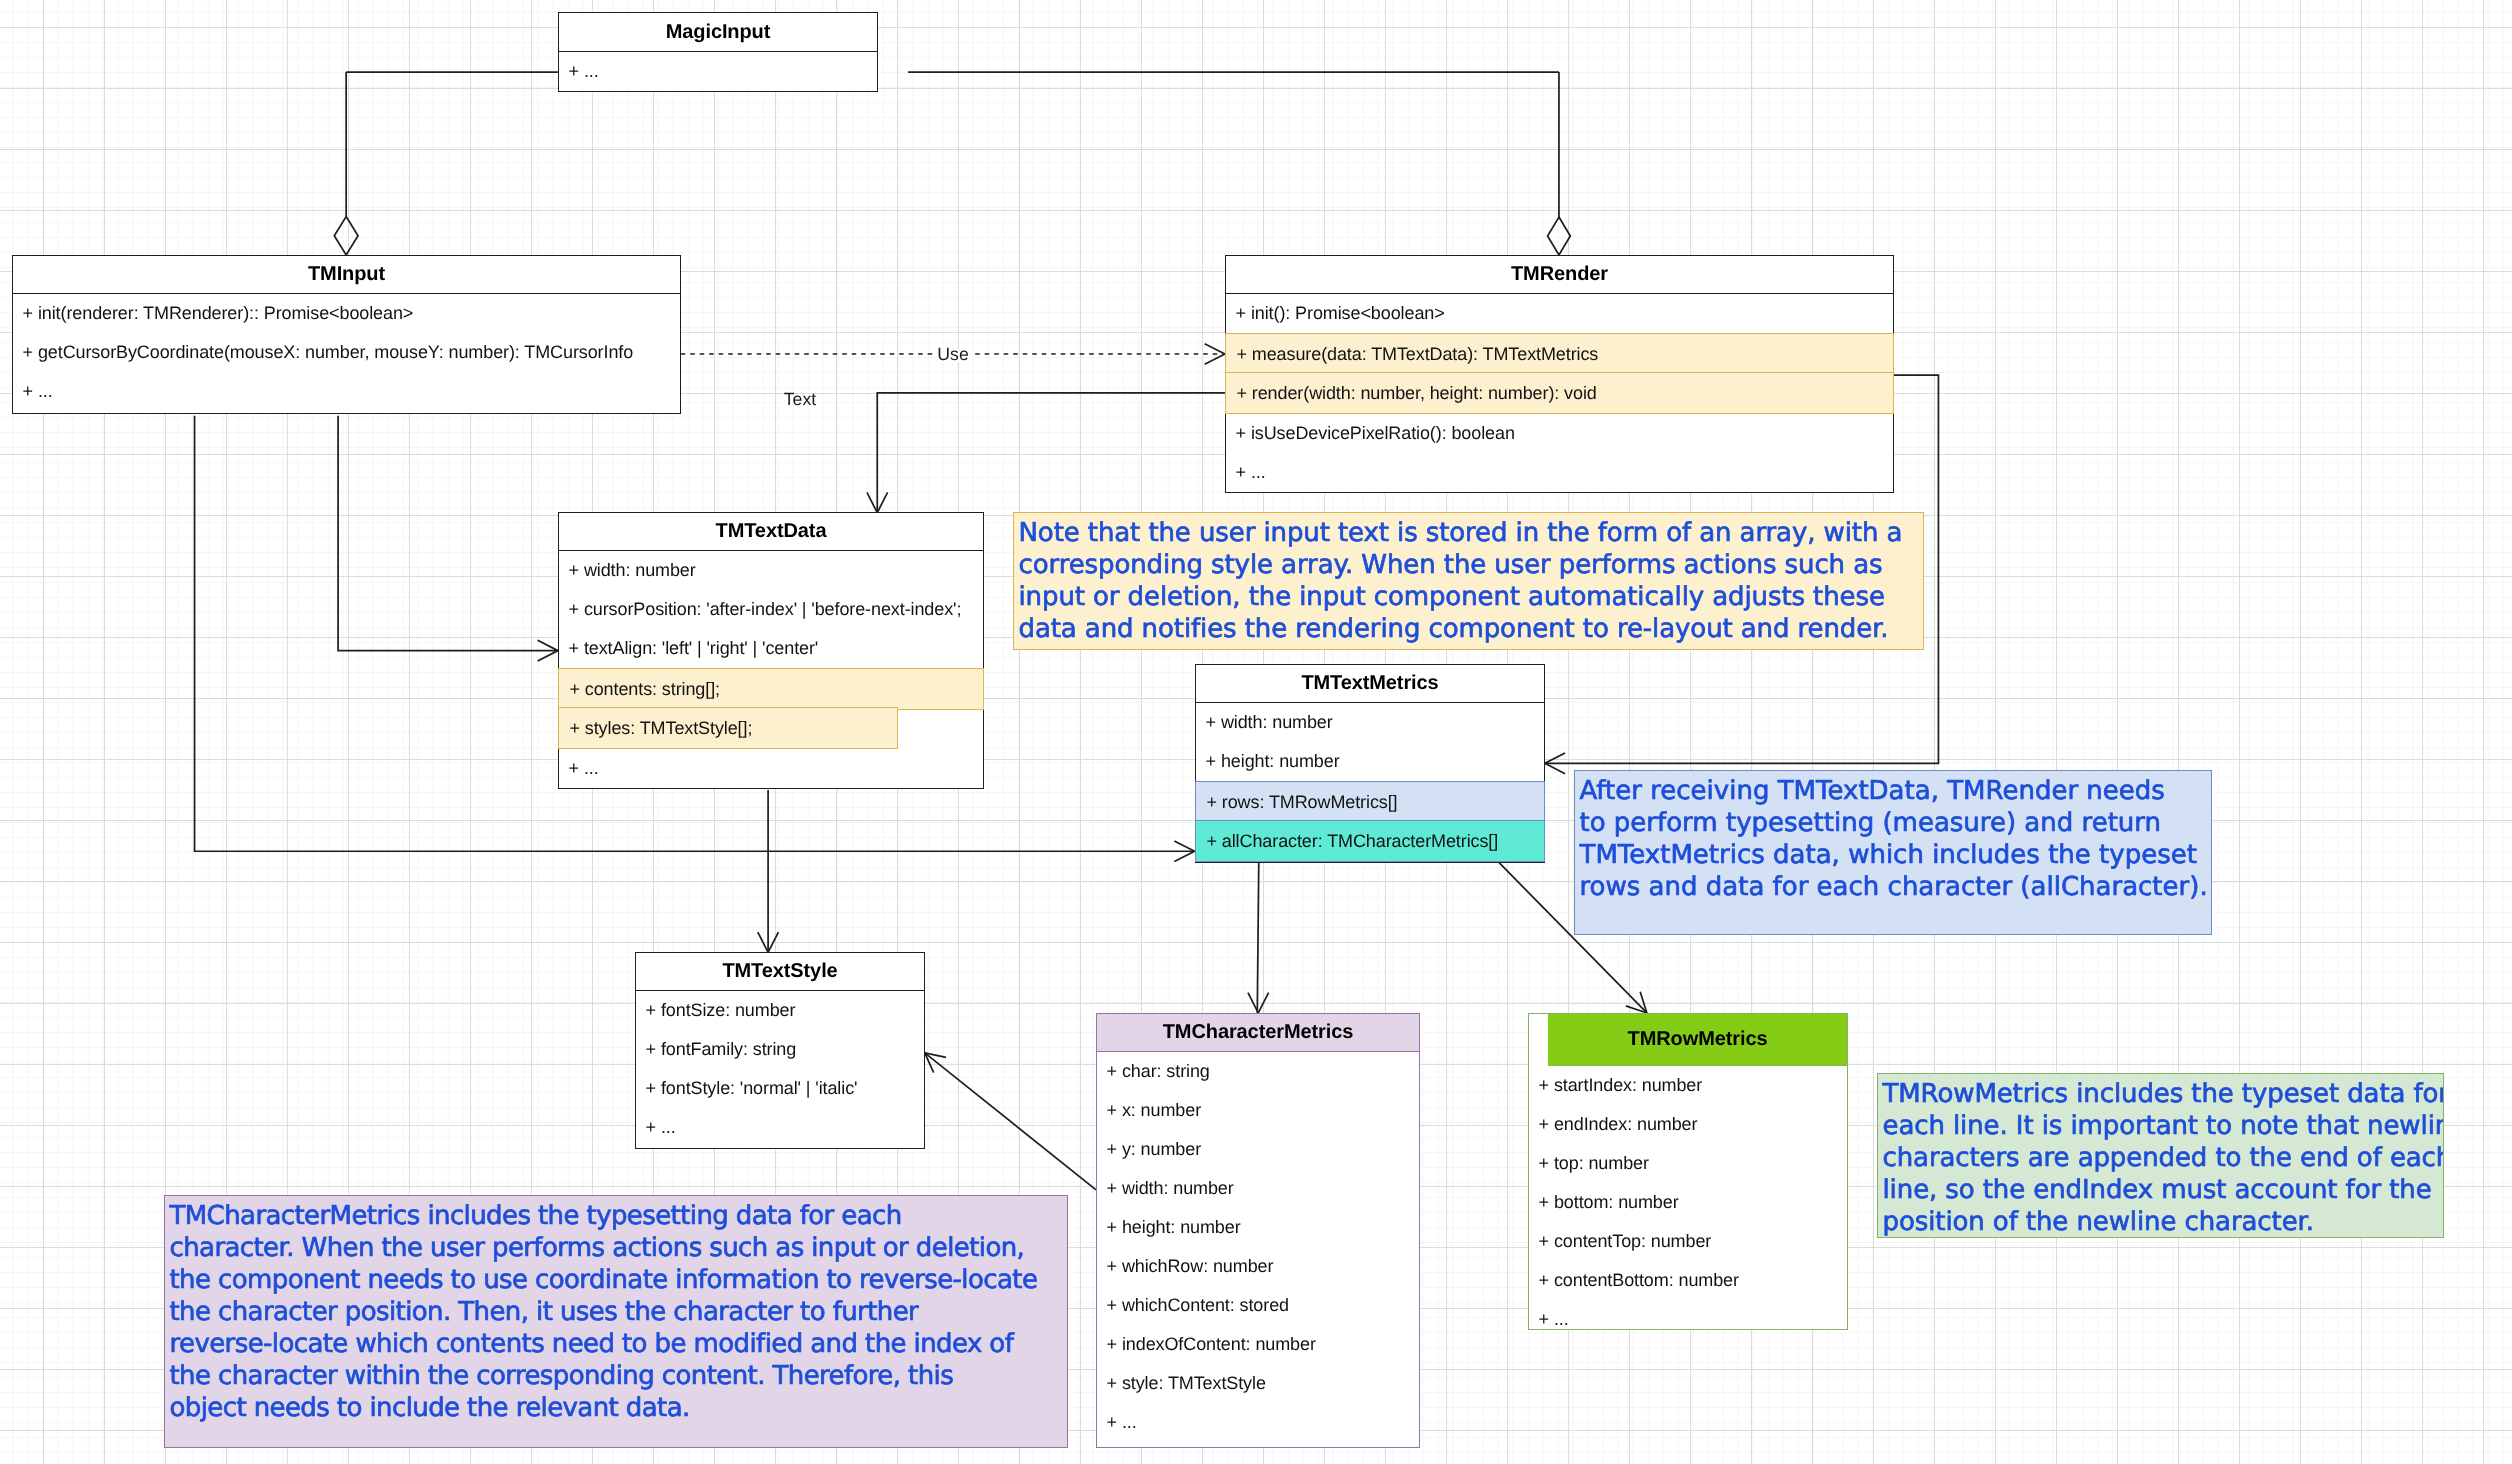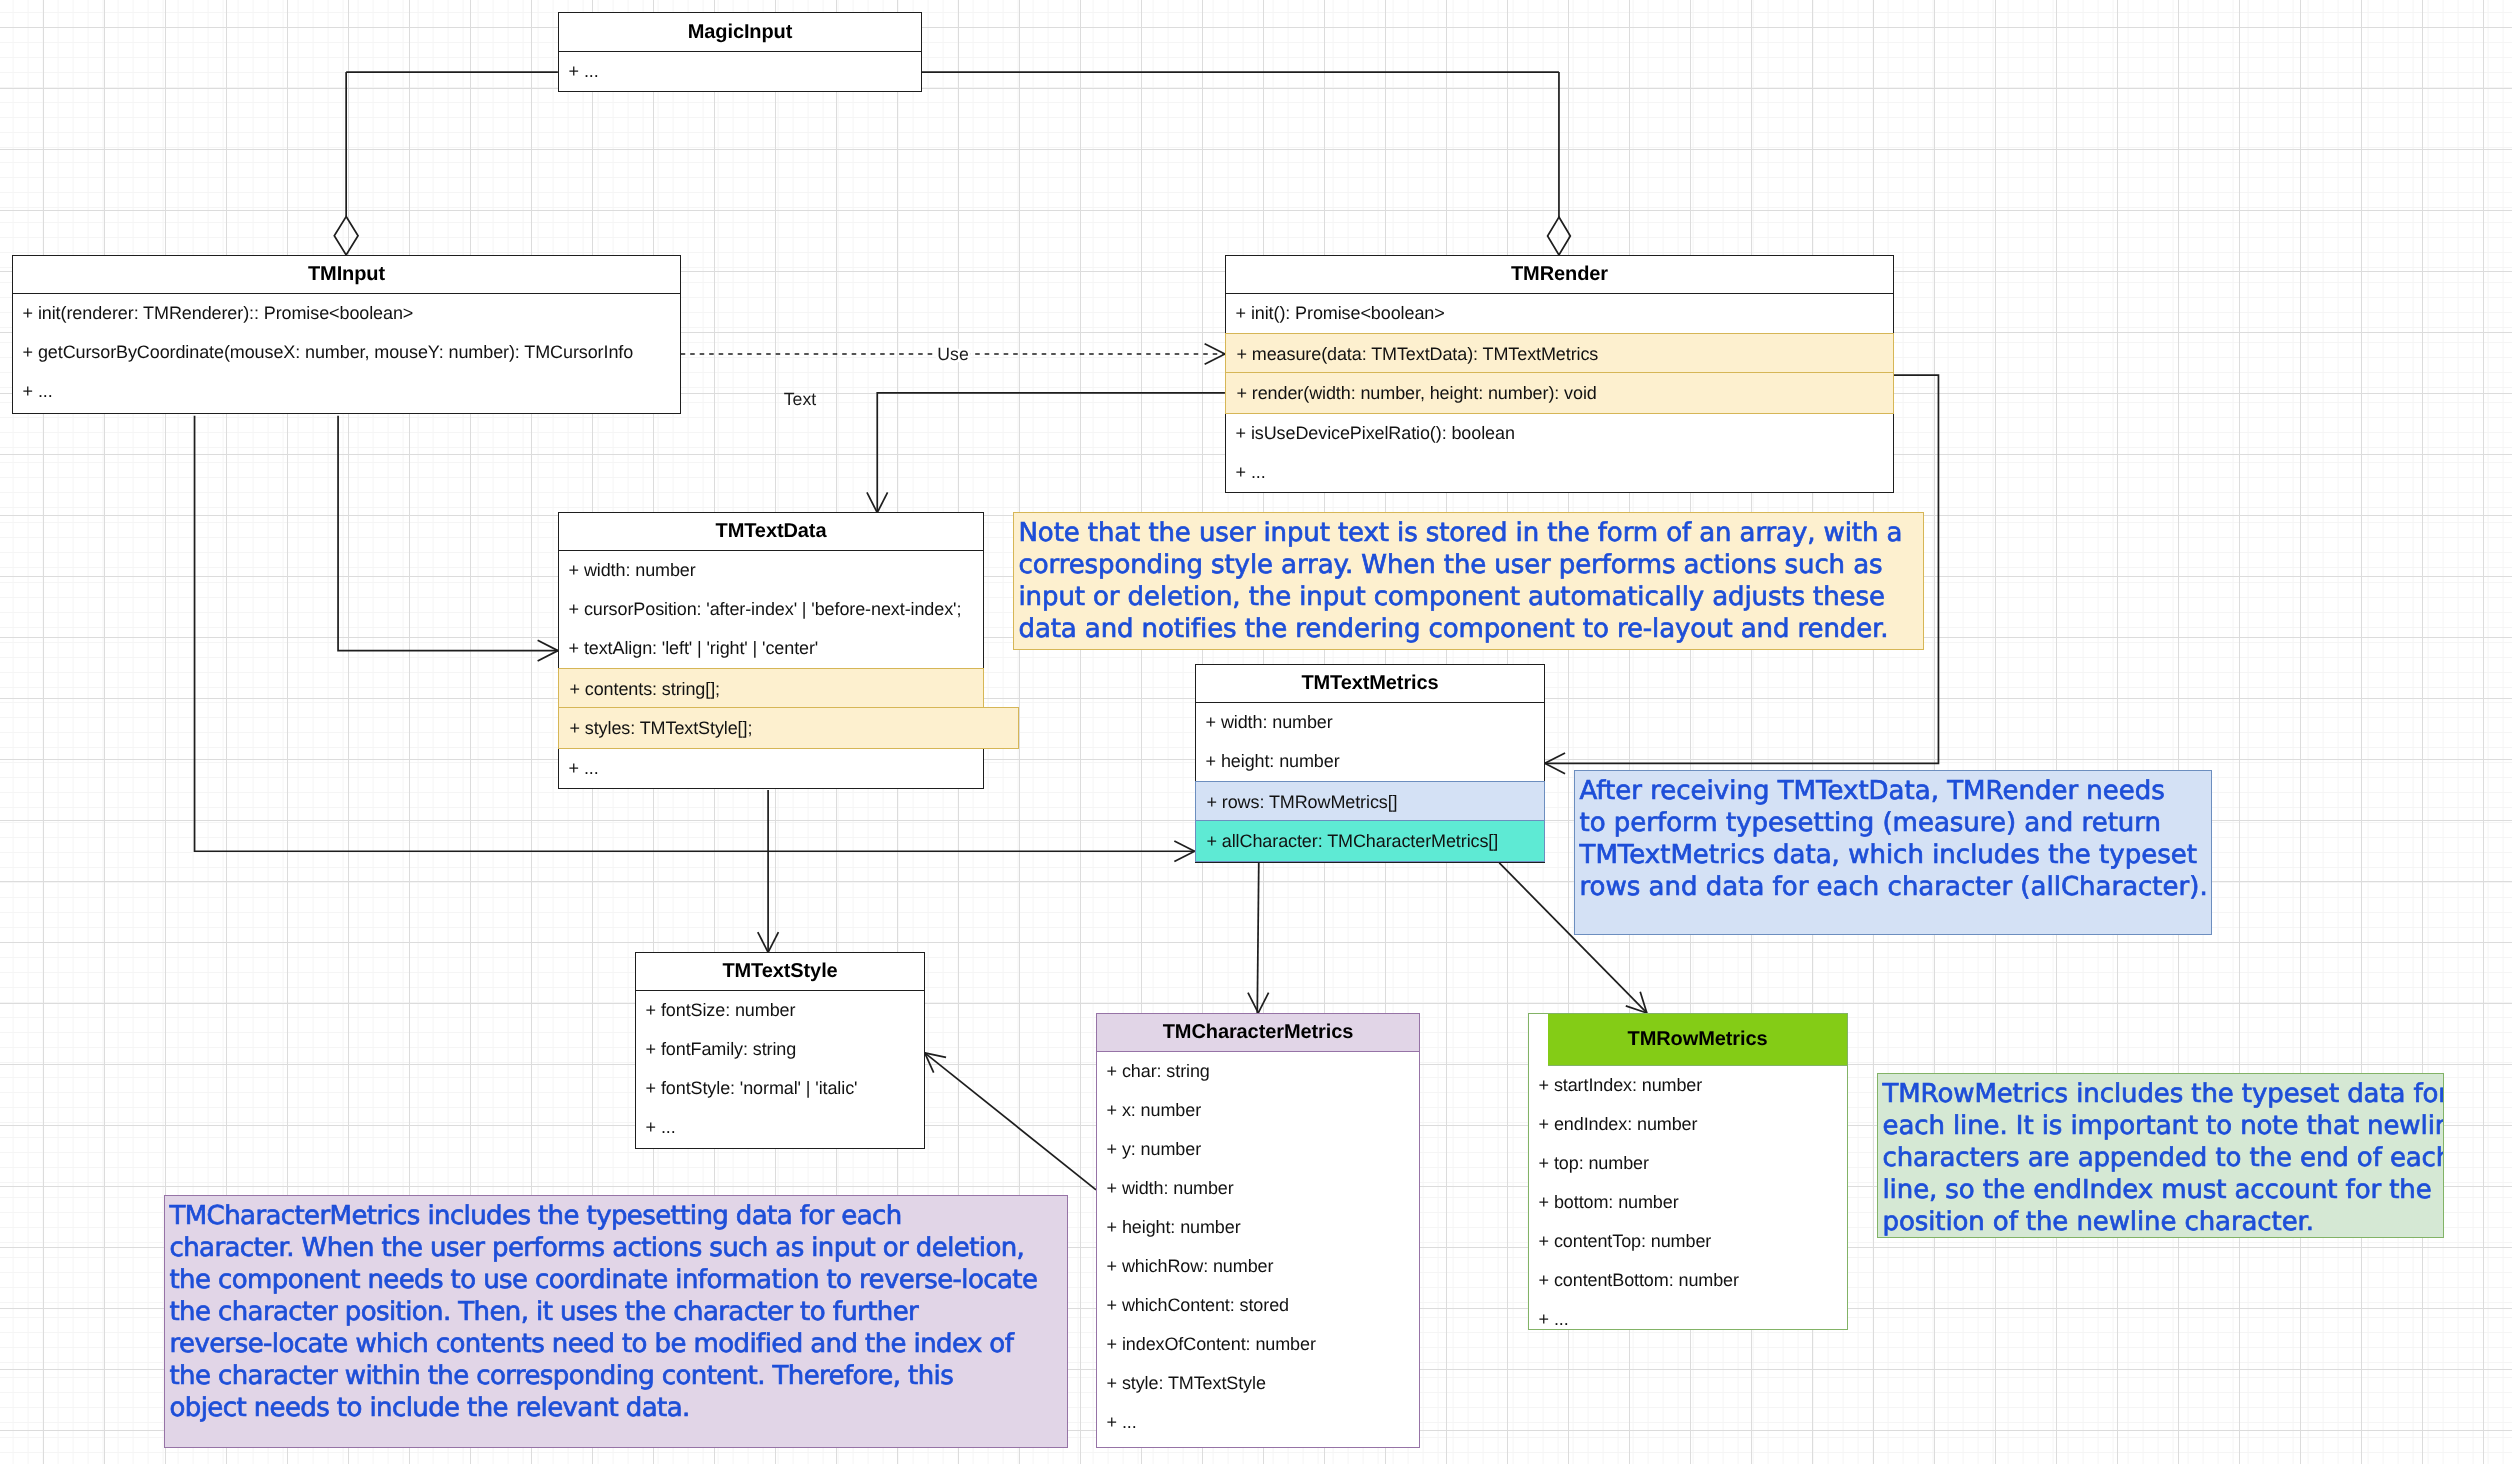--- a/index.html
+++ b/index.html
@@ -66,21 +66,21 @@
     <line x1="3259" y1="2004" x2="3217.2737591709274" y2="1990.0385951181759" stroke="#1e1e1e" stroke-width="3.4" stroke-linecap="butt"></line>
     <polyline points="2169,2354 1830,2083" fill="none" stroke="#1e1e1e" stroke-width="3.4" stroke-linecap="butt" stroke-linejoin="miter"></polyline>
     <line x1="1830" y1="2083" x2="1847.6266904551876" y2="2122.221164995408" stroke="#1e1e1e" stroke-width="3.4" stroke-linecap="butt"></line>
     <line x1="1830" y1="2083" x2="1872.0912977167525" y2="2091.793330229197" stroke="#1e1e1e" stroke-width="3.4" stroke-linecap="butt"></line>
     <text x="1886" y="711" text-anchor="middle" font-size="35px" font-family="&quot;Liberation Sans&quot;, sans-serif" fill="#ffffff" stroke="#ffffff" stroke-width="11" stroke-linejoin="round">Use</text>
     <text x="1886" y="711" text-anchor="middle" font-size="35px" font-family="&quot;Liberation Sans&quot;, sans-serif" fill="#1b1b1b">Use</text>
     <text x="1583" y="801" text-anchor="middle" font-size="35px" font-family="&quot;Liberation Sans&quot;, sans-serif" fill="#1b1b1b">Text</text>
   </svg>
 
 <div id="nodes">
-    <div class="uml" style="left: 558px; top: 12px; width: 364px; height: 80px; border: 1.5px solid rgb(30, 30, 30);">
+    <div class="uml" style="left: 558px; top: 12px; width: 320px; height: 80px; border: 1.5px solid rgb(30, 30, 30);">
       <div class="hd" style="height: 39px; border-bottom: 1.5px solid rgb(30, 30, 30);">MagicInput</div>
       <div class="rw" style="height: 38px;">+ ...</div>
     </div>
     <div class="uml" style="left: 12px; top: 255px; width: 669px; height: 159px; border: 1.5px solid rgb(30, 30, 30);">
       <div class="hd" style="height: 38px; border-bottom: 1.5px solid rgb(30, 30, 30);">TMInput</div>
       <div class="rw" style="height: 39px;">+ init(renderer: TMRenderer):: Promise&lt;boolean&gt;</div>
       <div class="rw" style="height: 39px;">+ getCursorByCoordinate(mouseX: number, mouseY: number): TMCursorInfo</div>
       <div class="rw" style="height: 39px;">+ ...</div>
     </div>
     <div class="uml" style="left: 1225px; top: 255px; width: 669px; height: 238px; border: 1.5px solid rgb(30, 30, 30);">
@@ -90,21 +90,21 @@
       <div class="rw" style="background: rgb(253, 240, 207); border: 1.5px solid rgb(214, 182, 86); margin: -3px -1.5px 0px; width: 669px; height: 42px; padding-left: 11px; position: relative; z-index: 2;">+ render(width: number, height: number): void</div>
       <div class="rw" style="height: 39px;">+ isUseDevicePixelRatio(): boolean</div>
       <div class="rw" style="height: 39px;">+ ...</div>
     </div>
     <div class="uml" style="left: 558px; top: 512px; width: 426px; height: 277px; border: 1.5px solid rgb(30, 30, 30);">
       <div class="hd" style="height: 38px; border-bottom: 1.5px solid rgb(30, 30, 30);">TMTextData</div>
       <div class="rw" style="height: 39px;">+ width: number</div>
       <div class="rw" style="height: 39px;">+ cursorPosition: 'after-index' | 'before-next-index';</div>
       <div class="rw" style="height: 39px;">+ textAlign: 'left' | 'right' | 'center'</div>
       <div class="rw" style="background: rgb(253, 240, 207); border: 1.5px solid rgb(214, 182, 86); margin: 0px -1.5px; width: 426px; height: 42px; padding-left: 11px; position: relative; z-index: 2;">+ contents: string[];</div>
-      <div class="rw" style="background: rgb(253, 240, 207); border: 1.5px solid rgb(214, 182, 86); margin: -3px -1.5px 0px; width: 461px; height: 42px; padding-left: 11px; position: relative; z-index: 2;">+ styles: TMTextStyle[];</div>
+      <div class="rw" style="background: rgb(253, 240, 207); border: 1.5px solid rgb(214, 182, 86); margin: -3px -1.5px 0px; width: 340px; height: 42px; padding-left: 11px; position: relative; z-index: 2;">+ styles: TMTextStyle[];</div>
       <div class="rw" style="height: 39px;">+ ...</div>
     </div>
     <div class="uml" style="left: 1195px; top: 664px; width: 350px; height: 199px; border: 1.5px solid rgb(30, 30, 30);">
       <div class="hd" style="height: 38px; border-bottom: 1.5px solid rgb(30, 30, 30);">TMTextMetrics</div>
       <div class="rw" style="height: 39px;">+ width: number</div>
       <div class="rw" style="height: 39px;">+ height: number</div>
       <div class="rw" style="background: rgb(212, 225, 245); border: 1.5px solid rgb(108, 142, 191); margin: 0px -1.5px; width: 350px; height: 42px; padding-left: 11px; position: relative; z-index: 2;">+ rows: TMRowMetrics[]</div>
       <div class="rw" style="background: #5eead4; border: 1.5px solid rgb(108, 142, 191); margin: -3px -1.5px 0px; width: 350px; height: 42px; padding-left: 11px; position: relative; z-index: 2;">+ allCharacter: TMCharacterMetrics[]</div>
     </div>
     <div class="uml" style="left: 635px; top: 952px; width: 290px; height: 197px; border: 1.5px solid rgb(30, 30, 30);">

